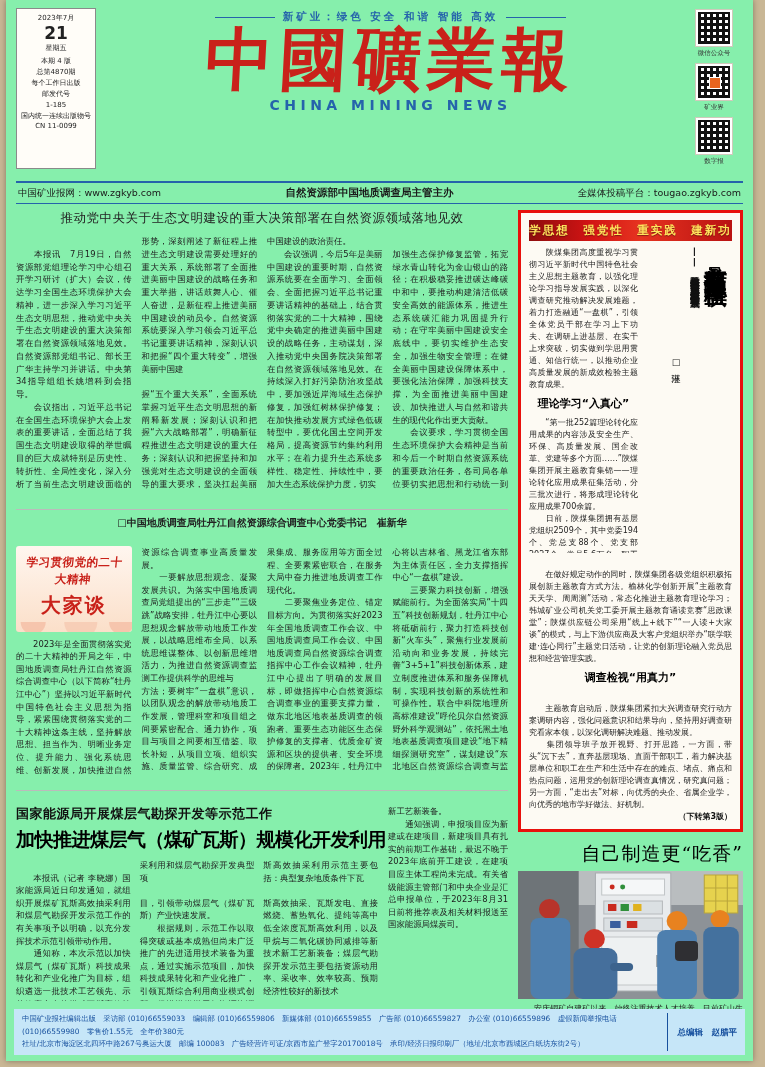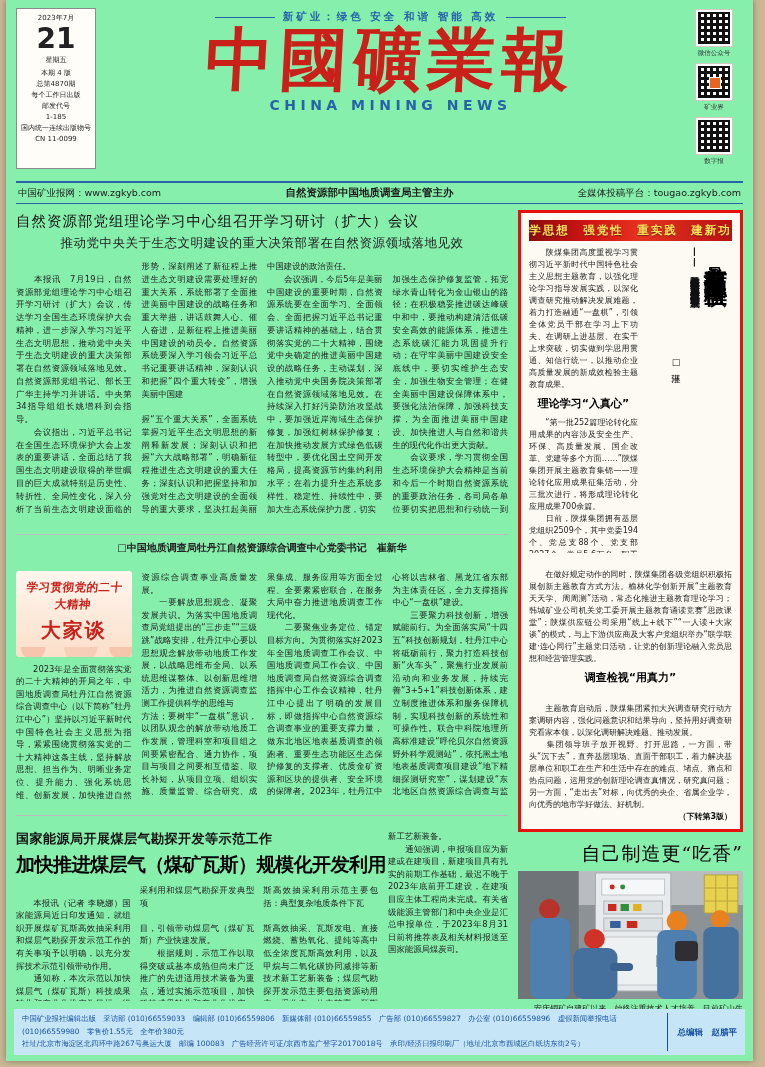--- a/index.html
+++ b/index.html
@@ -13,21 +13,21 @@
     position:absolute;left:6px;top:0;right:12px;bottom:6px;
     background:#86efac;box-shadow:0 0 6px rgba(0,0,0,.35);
     display:flex;flex-direction:column;
   }
   
   .masthead{display:flex;padding:8px 10px 2px;align-items:stretch;}
   .datebox{
     width:72px;border:1px solid #8a8a8a;padding:4px 3px;text-align:center;
     font-size:7px;line-height:1.55;color:#222;flex:0 0 auto;background:#fffdf8;
   }
-  .datebox .day{font-size:28px;font-weight:bold;line-height:1.1;}
+  .datebox .day{font-size:17px;font-weight:bold;line-height:1.1;}
   .mast-center{flex:1;text-align:center;padding:0 6px;}
   .slogan{
     display:flex;align-items:center;gap:8px;justify-content:center;
     color:var(--blue);font-size:10.5px;font-weight:bold;letter-spacing:3px;margin-top:2px;
   }
   .slogan::before,.slogan::after{content:"";flex:0 0 60px;border-top:1.5px solid var(--blue);}
   .paper-title{
     font-family:"DejaVu Serif","Liberation Serif",serif;
     color:var(--brand_red);font-size:68px;font-weight:bold;line-height:1.05;
     letter-spacing:6px;transform:skewX(-3deg);white-space:nowrap;
@@ -189,21 +189,20 @@
     <span>中国矿业报网：www.zgkyb.com</span>
     <span class="mid">自然资源部中国地质调查局主管主办</span>
     <span>全媒体投稿平台：tougao.zgkyb.com</span>
   </div>
 
   <div class="content">
 
     <div class="col-left">
 
       <div>
-        <div class="kicker">自然资源部党组理论学习中心组召开学习研讨（扩大）会议</div>
         <div class="subhead">推动党中央关于生态文明建设的重大决策部署在自然资源领域落地见效</div>
         <div class="cols4">
           <div>　　本报讯　7月19日，自然资源部党组理论学习中心组召开学习研讨（扩大）会议，传达学习全国生态环境保护大会精神，进一步深入学习习近平生态文明思想，推动党中央关于生态文明建设的重大决策部署在自然资源领域落地见效。自然资源部党组书记、部长王广华主持学习并讲话。中央第34指导组组长姚增科到会指导。
 　　会议指出，习近平总书记在全国生态环境保护大会上发表的重要讲话，全面总结了我国生态文明建设取得的举世瞩目的巨大成就特别是历史性、转折性、全局性变化，深入分析了当前生态文明建设面临的形势，深刻阐述了新征程上推进生态文明建设需要处理好的重大关系，系统部署了全面推进美丽中国建设的战略任务和重大举措，讲话鼓舞人心、催人奋进，是新征程上推进美丽中国建设的动员令。自然资源系统要深入学习领会习近平总书记重要讲话精神，深刻认识和把握“四个重大转变”，增强美丽中国建</div>
           <div>握“五个重大关系”，全面系统掌握习近平生态文明思想的新阐释新发展；深刻认识和把握“六大战略部署”，明确新征程推进生态文明建设的重大任务；深刻认识和把握坚持和加强党对生态文明建设的全面领导的重大要求，坚决扛起美丽中国建设的政治责任。
 　　会议强调，今后5年是美丽中国建设的重要时期，自然资源系统要在全面学习、全面领会、全面把握习近平总书记重要讲话精神的基础上，结合贯彻落实党的二十大精神，围绕党中央确定的推进美丽中国建设的战略任务，主动谋划，深入推动党中央国务院决策部署在自然资源领域落地见效。在持续深入打好污染防治攻坚战中，要加强近岸海域生态保护修复，加强红树林保护修复；在加快推动发展方式绿色低碳转型中，要优化国土空间开发格局，提高资源节约集约利用水平；在着力提升生态系统多样性、稳定性、持续性中，要加大生态系统保护力度，切实</div>
           <div>加强生态保护修复监管，拓宽绿水青山转化为金山银山的路径；在积极稳妥推进碳达峰碳中和中，要推动构建清洁低碳安全高效的能源体系，推进生态系统碳汇能力巩固提升行动；在守牢美丽中国建设安全底线中，要切实维护生态安全，加强生物安全管理；在健全美丽中国建设保障体系中，要强化法治保障，加强科技支撑，为全面推进美丽中国建设、加快推进人与自然和谐共生的现代化作出更大贡献。
 　　会议要求，学习贯彻全国生态环境保护大会精神是当前和今后一个时期自然资源系统的重要政治任务，各司局各单位要切实把思想和行动统一到大会精神上来，把力量凝聚到大会作出的决策部署和确定的目标任务上来，持之以恒、久久为功推动大会精神落到实处、见到实效。要把学习贯彻习近平总书记重要讲话精神作为重要政治任务，纳入主题教育，采取多种形式贯通学习，深刻领悟“两个确立”的决定性意义，坚决做到“两个维护”。</div>
           
         </div>

